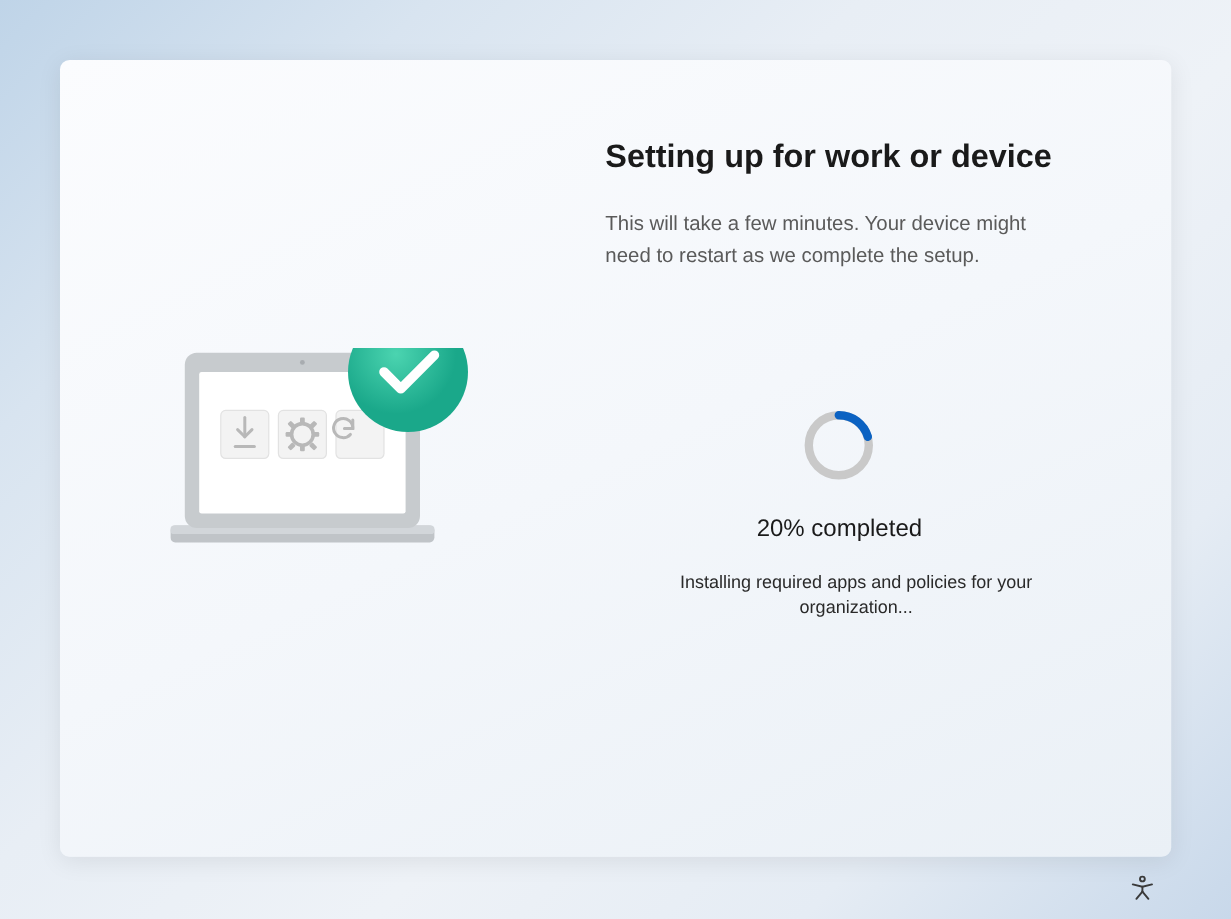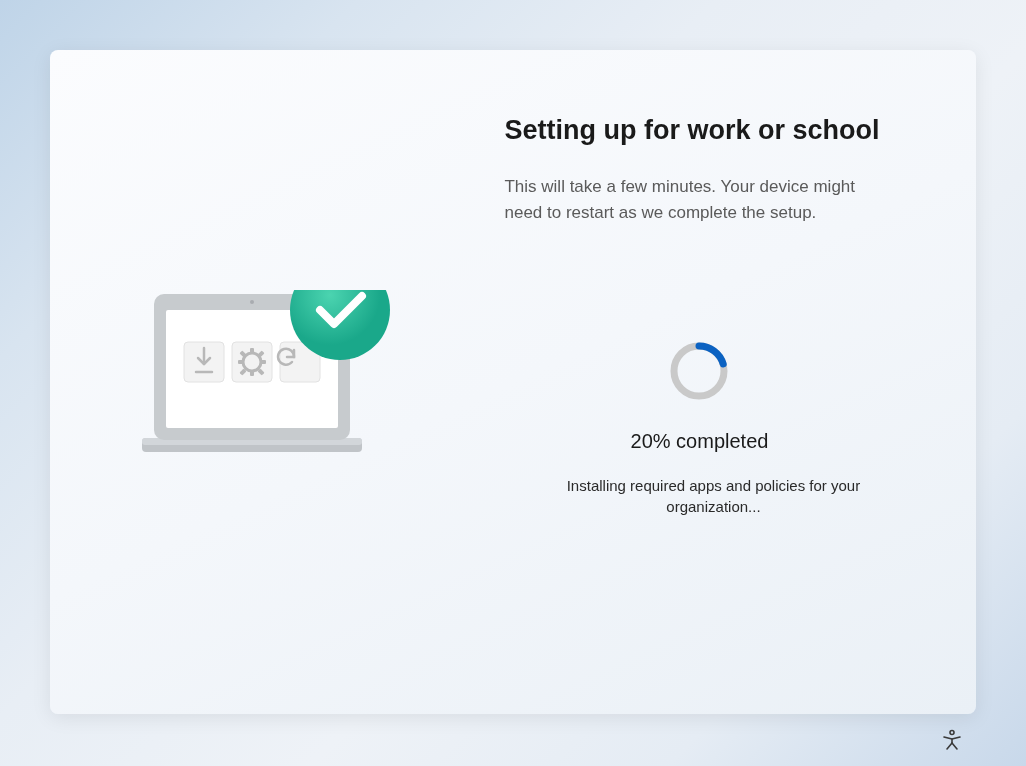--- a/index.html
+++ b/index.html
@@ -140,21 +140,21 @@
             <stop offset="0%" stop-color="#4bd4b0"></stop>
             <stop offset="100%" stop-color="#1aa88a"></stop>
           </radialGradient>
         </defs>
         <path d="M 178 20 L 192 34 L 220 6" stroke="#ffffff" stroke-width="8" fill="none" stroke-linecap="round" stroke-linejoin="round"></path>
       </svg>
     </div>
   </div>
 
   <div class="right-panel">
-    <h1 class="title">Setting up for work or school</h1>
+    <h1 class="title">Setting up for work or device</h1>
     <p class="subtitle">This will take a few minutes. Your device might need to restart as we complete the setup.</p>
 
     <div class="progress-section">
       <div class="spinner">
         <svg viewBox="0 0 62 62" width="62" height="62">
           <circle cx="31" cy="31" r="25" fill="none" stroke="#c9c9c9" stroke-width="7"></circle>
           <path d="M 31 6 A 25 25 0 0 1 55.2 24" fill="none" stroke="#0b62c2" stroke-width="7" stroke-linecap="round"></path>
         </svg>
       </div>
       <div class="progress-text">20% completed</div>

